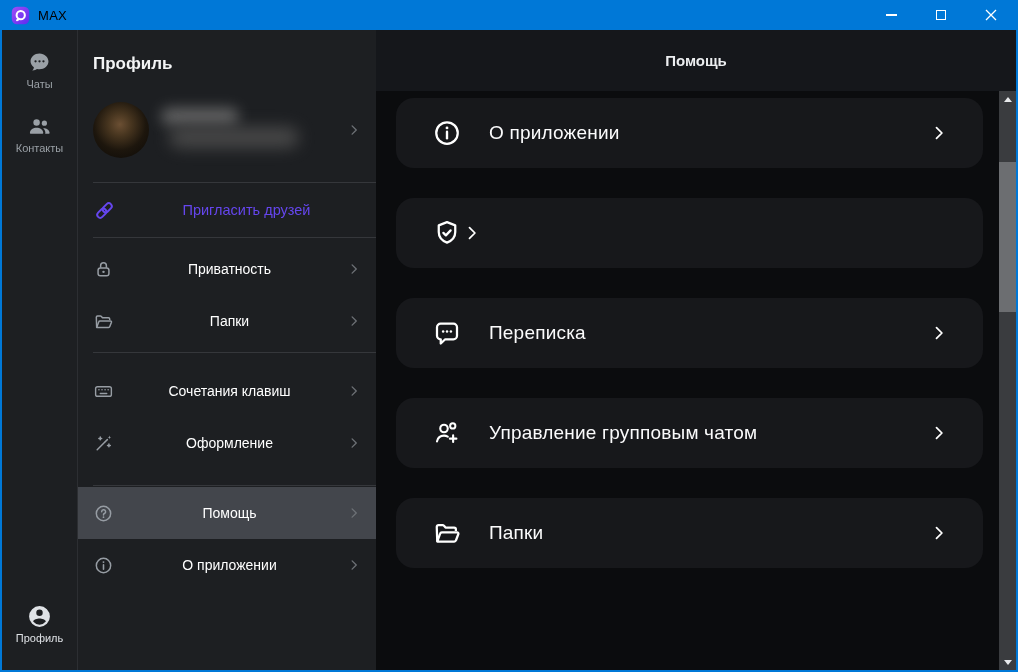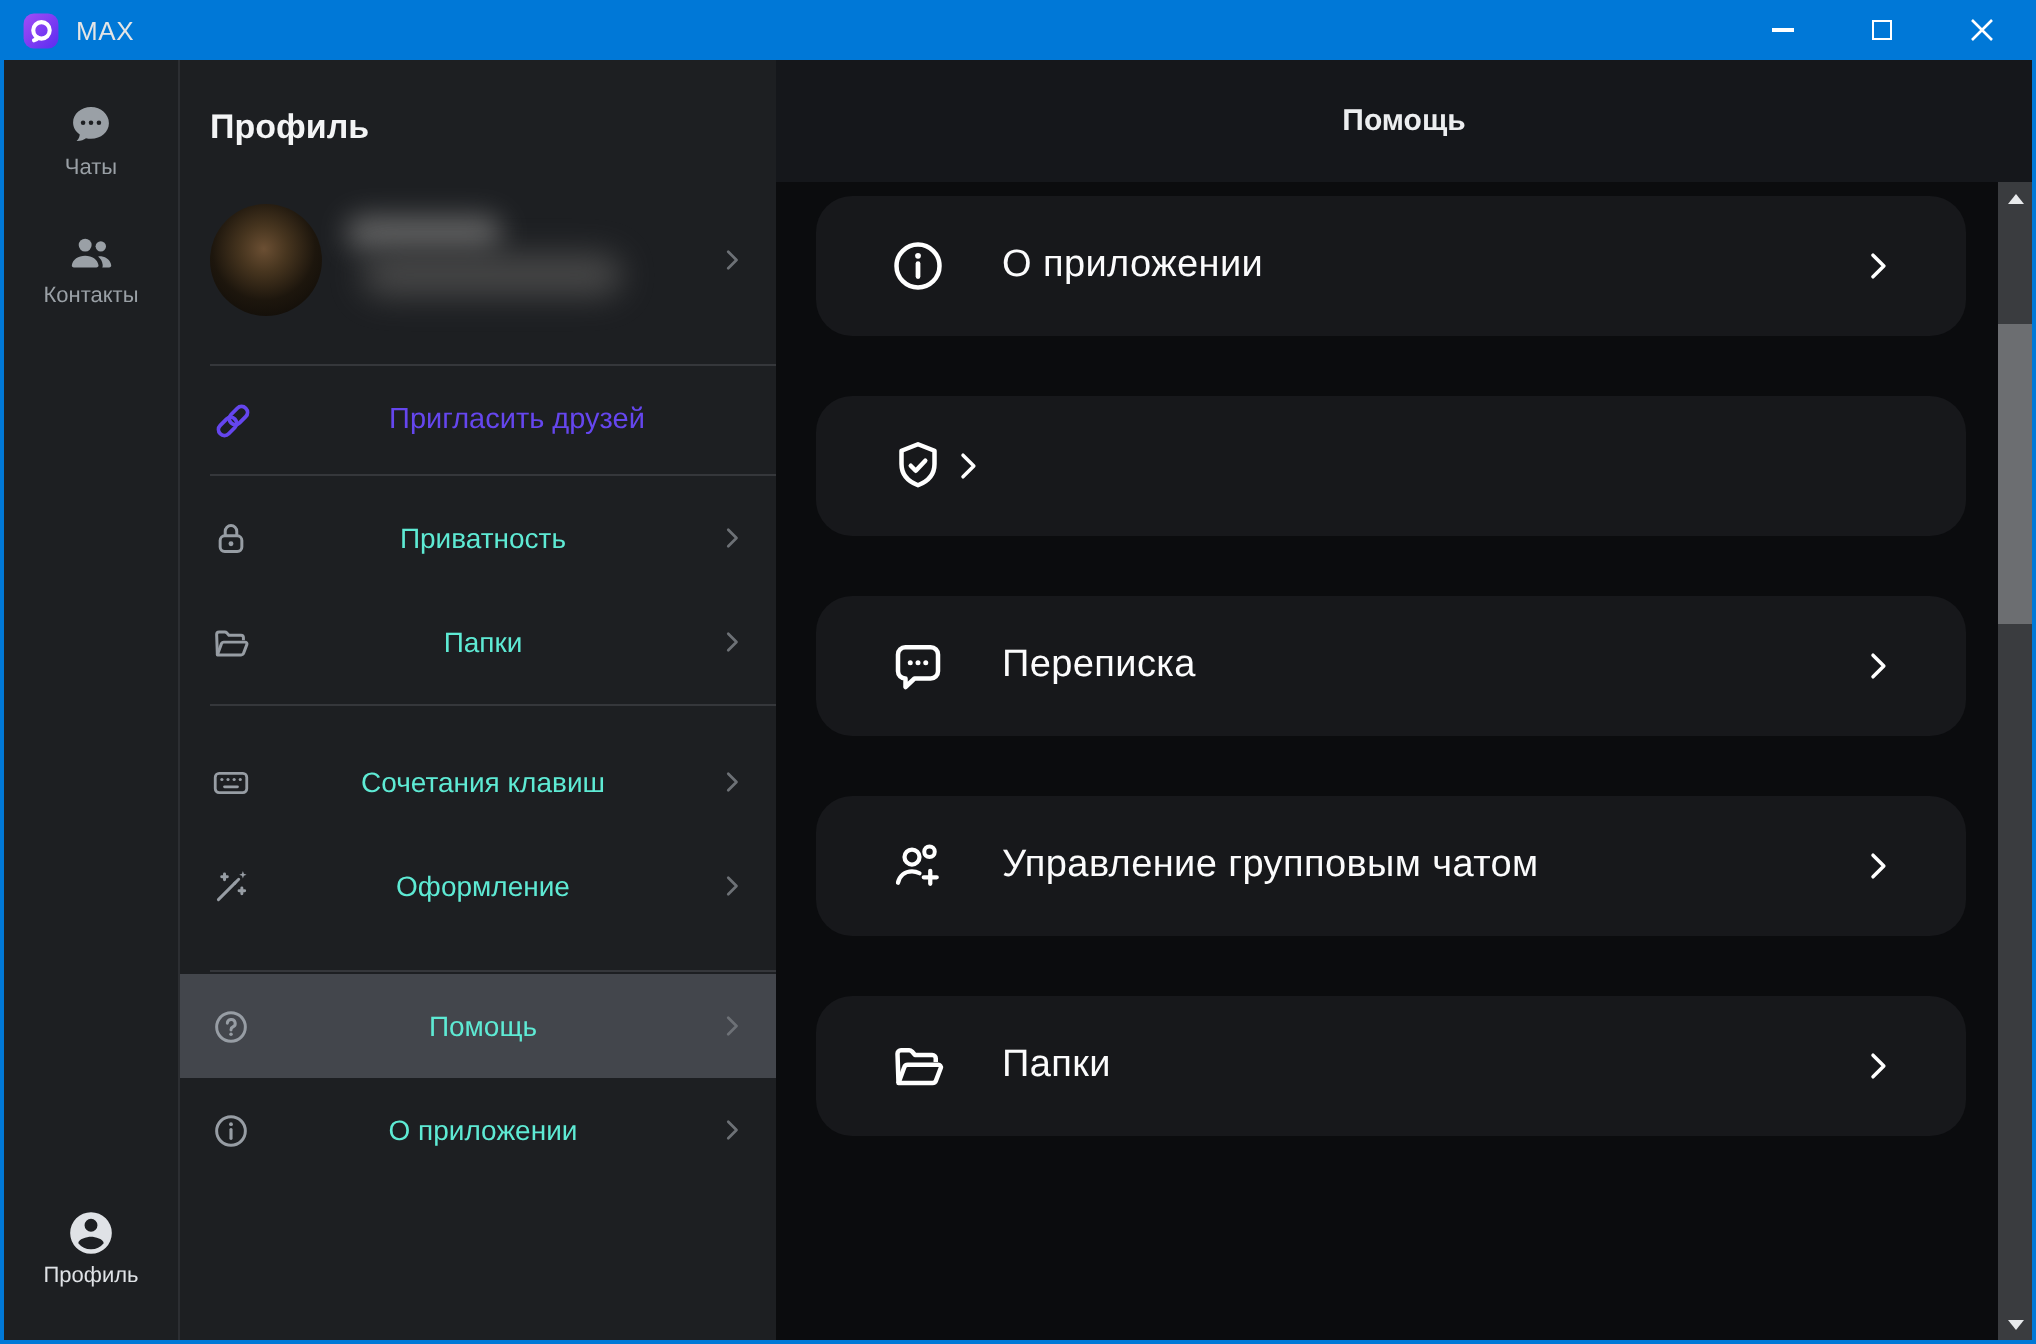--- a/index.html
+++ b/index.html
@@ -19,29 +19,29 @@
   body{font-family:"Liberation Sans",sans-serif;-webkit-font-smoothing:antialiased;}
   .window{
     width:1018px;height:672px;position:relative;overflow:hidden;
     border:2px solid var(--window-border);border-top:none;
     background:var(--content-bg);
   }
   
   .titlebar{height:30px;background:var(--titlebar-bg);display:flex;align-items:center;}
   .tb-left{display:flex;align-items:center;gap:8px;padding-left:9px;flex:1;}
   .logo{width:19px;height:19px;display:block;}
-  .tb-title{color:#e5e5e5;font-size:13px;letter-spacing:.3px;}
+  .tb-title{color:#000000;font-size:13px;letter-spacing:.3px;}
   .tb-controls{display:flex;height:30px;}
   .tb-btn{width:50px;height:30px;display:flex;align-items:center;justify-content:center;cursor:default;}
   .glyph-min{width:11px;height:1.4px;background:#fff;display:block;}
   .glyph-max{width:10px;height:10px;border:1.4px solid #fff;display:block;}
   
   .app{display:flex;height:640px;}
   
-  .rail{width:88px;background:var(--panel-bg);border-right:1px solid #2c2e32;
+  .rail{width:76px;background:var(--panel-bg);border-right:1px solid #2c2e32;
         display:flex;flex-direction:column;align-items:center;padding-top:20px;}
   .rail-item{width:70px;height:48px;display:flex;flex-direction:column;align-items:center;
              justify-content:flex-start;gap:3px;margin-bottom:16px;color:var(--text-muted);}
   .rail-item svg{width:25px;height:25px;flex:none;}
   .rail-label{font-size:11px;line-height:12px;}
   .rail-spacer{flex:1;}
   .rail-item.active{color:#dfe2e6;margin-bottom:18px;}
   
   .panel{width:298px;background:var(--panel-bg);display:flex;flex-direction:column;overflow:hidden;}
   .panel-title{font-size:17px;font-weight:700;color:#f3f4f5;margin:24px 0 0 15px;}
@@ -51,21 +51,21 @@
   .blur-wrap{position:relative;flex:1;height:52px;margin-left:10px;overflow:visible;}
   .blur1{position:absolute;left:2px;top:4px;width:78px;height:17px;border-radius:9px;background:#747474;filter:blur(7px);opacity:.8;}
   .blur2{position:absolute;left:10px;top:23px;width:130px;height:21px;border-radius:11px;background:#4c4c4c;filter:blur(8px);opacity:.9;}
   .chev{width:18px;height:18px;color:#6d7176;flex:none;}
   .divider{height:1px;background:#35373b;margin-left:15px;}
   .menu-group{padding:5px 0;}
   .menu-group.g2{padding:12px 0 16px;}
   .menu-group.g3{padding:1px 0 0;}
   .menu-row{display:flex;align-items:center;height:52px;padding:0 13px 0 15px;gap:14px;cursor:pointer;text-align:center;}
   .menu-row svg.mi{width:21px;height:21px;color:#979da4;flex:none;}
-  .menu-label{flex:1;font-size:14px;font-weight:500;color:#5eead4;}
+  .menu-label{flex:1;font-size:14px;font-weight:500;color:#ffffff;}
   .menu-row.selected{background:var(--selected-row-bg);}
   .menu-row.invite{height:54px;}
   .menu-row.invite svg.mi{color:var(--accent-purple);width:23px;height:23px;}
   .menu-row.invite .menu-label{color:var(--accent-purple);font-size:14.5px;}
   
   .content{flex:1;display:flex;flex-direction:column;background:var(--content-bg);}
   .content-header{height:61px;background:var(--content-header-bg);display:flex;align-items:center;justify-content:center;}
   .content-header span{color:#eceef0;font-size:15px;font-weight:600;}
   .cards{position:relative;flex:1;padding:7px 33px 0 20px;overflow:hidden;}
   .card{height:70px;background:var(--card-bg);border-radius:18px;margin-bottom:30px;

